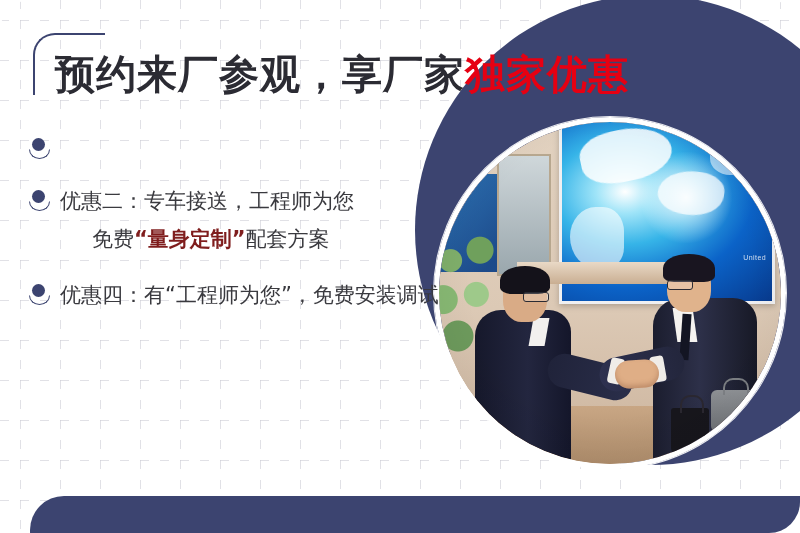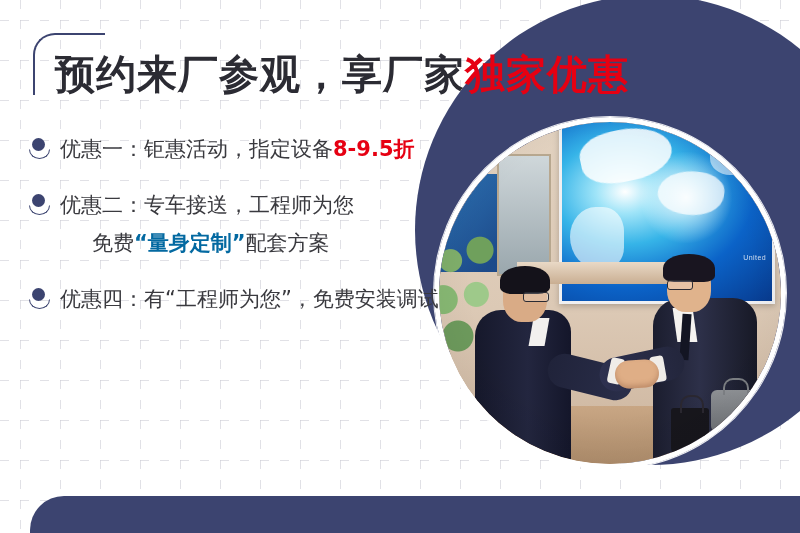--- a/index.html
+++ b/index.html
@@ -7,20 +7,21 @@
     padding: 0;
     background: #ffffff;
   }
   #banner {
     position: relative;
     width: 800px;
     height: 533px;
     overflow: hidden;
     background: #ffffff;
     font-family: "Liberation Sans", "DejaVu Sans", sans-serif;
+    border-radius: 31px;
   }
   
   .grid-lines {
     position: absolute;
     inset: 0;
     pointer-events: none;
   }
   .grid-lines .gl-h, .grid-lines .gl-v {
     position: absolute;
     opacity: .55;
@@ -351,21 +352,21 @@
   }
   .bullet-sub {
     margin-left: 32px;
     margin-top: 4px;
     font-size: 21px;
     line-height: 34px;
     color: #3a3a3f;
     white-space: nowrap;
     font-family: "DejaVu Sans", "Liberation Sans", sans-serif;
   }
-  .bullet-sub .hot { color: #0369a1; font-weight: bold; }
+  .bullet-sub .hot { color: #7f1d1d; font-weight: bold; }
 </style>
 </head>
 <body>
 
 <div id="banner">
 
   <div class="grid-lines" id="gridlines">
       <div class="gl-h" style="top: 20px;"></div>
       <div class="gl-h" style="top: 60px;"></div>
       <div class="gl-h" style="top: 100px;"></div>
@@ -451,21 +452,20 @@
 
   <div class="title"><span>预约来厂参观，享厂家</span><span class="accent">独家优惠</span></div>
 
   <div class="bullets">
 
     <div class="bullet-row">
       <span class="bullet-mark">
         <span class="dot"></span>
         <span class="arc2"></span>
       </span>
-      <span class="bullet-text"><span>优惠一：钜惠活动，指定设备</span><span class="hot">8-9.5折</span></span>
     </div>
 
     <div class="bullet-row">
       <span class="bullet-mark">
         <span class="dot"></span>
         <span class="arc2"></span>
       </span>
       <span>
         <span class="bullet-text"><span>优惠二：专车接送，工程师为您</span></span>
         <div class="bullet-sub"><span>免费</span><span class="hot">“量身定制”</span><span>配套方案</span></div>

